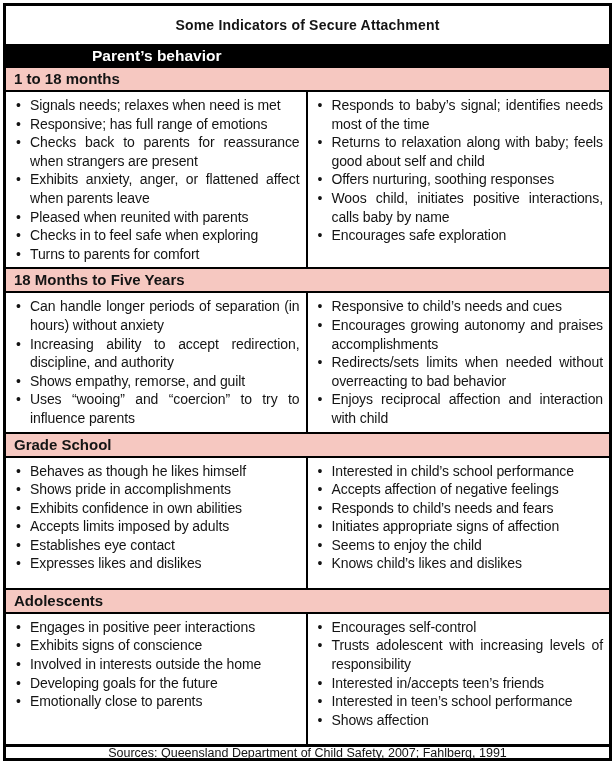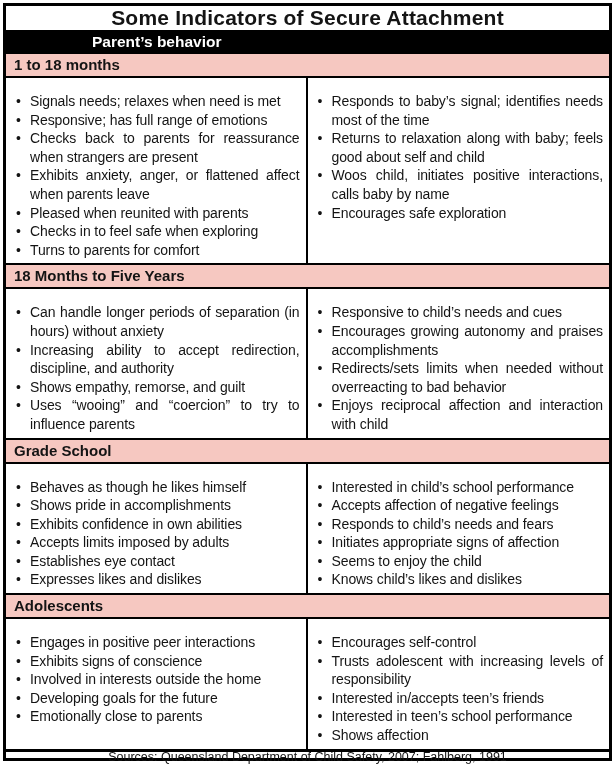--- a/index.html
+++ b/index.html
@@ -19,21 +19,21 @@
     flex-direction: column;
     background: #fff;
   }
   .title-row {
     height: 38px;
     display: flex;
     align-items: center;
     justify-content: center;
   }
   .title-row h1 {
-    font-size: 21px;
+    font-size: 14px;
     font-weight: bold;
     letter-spacing: 0.2px;
   }
   .col-header-row {
     background: var(--colhead-bg, #000);
     color: var(--colhead-fg, #fff);
     display: flex;
     height: 24px;
     flex: none;
   }
@@ -52,21 +52,21 @@
     border-bottom: 2px solid #000;
     font-weight: bold;
     font-size: 15px;
     padding: 2px 8px 3px 8px;
     flex: none;
   }
   .section:first-child .section-header { border-top: none; }
   .section-body { display: flex; flex: 1; }
   .cell {
     width: 50%;
-    padding: 14px 6px 4px 6px;
+    padding: 4px 6px 4px 6px;
     overflow: hidden;
   }
   .cell.child-cell { border-right: 2px solid #000; }
   .cell ul { list-style: none; }
   .cell li {
     position: relative;
     padding-left: 18px;
     font-size: 14px;
     line-height: 18.6px;
     letter-spacing: -0.1px;
@@ -113,20 +113,21 @@
               <li>Exhibits anxiety, anger, or flattened affect when parents leave</li>
               <li>Pleased when reunited with parents</li>
               <li>Checks in to feel safe when exploring</li>
               <li>Turns to parents for comfort</li>
             </ul>
       </div>
       <div class="cell parent-cell">
         <ul>
               <li>Responds to baby’s signal; identifies needs most of the time</li>
               <li>Returns to relaxation along with baby; feels good about self and child</li>
+              <li>Offers nurturing, soothing responses</li>
               <li>Woos child, initiates positive interactions, calls baby by name</li>
               <li>Encourages safe exploration</li>
             </ul>
       </div>
     </div>
   </div>
 
   <div class="section">
     <div class="section-header">18 Months to Five Years</div>
     <div class="section-body">

